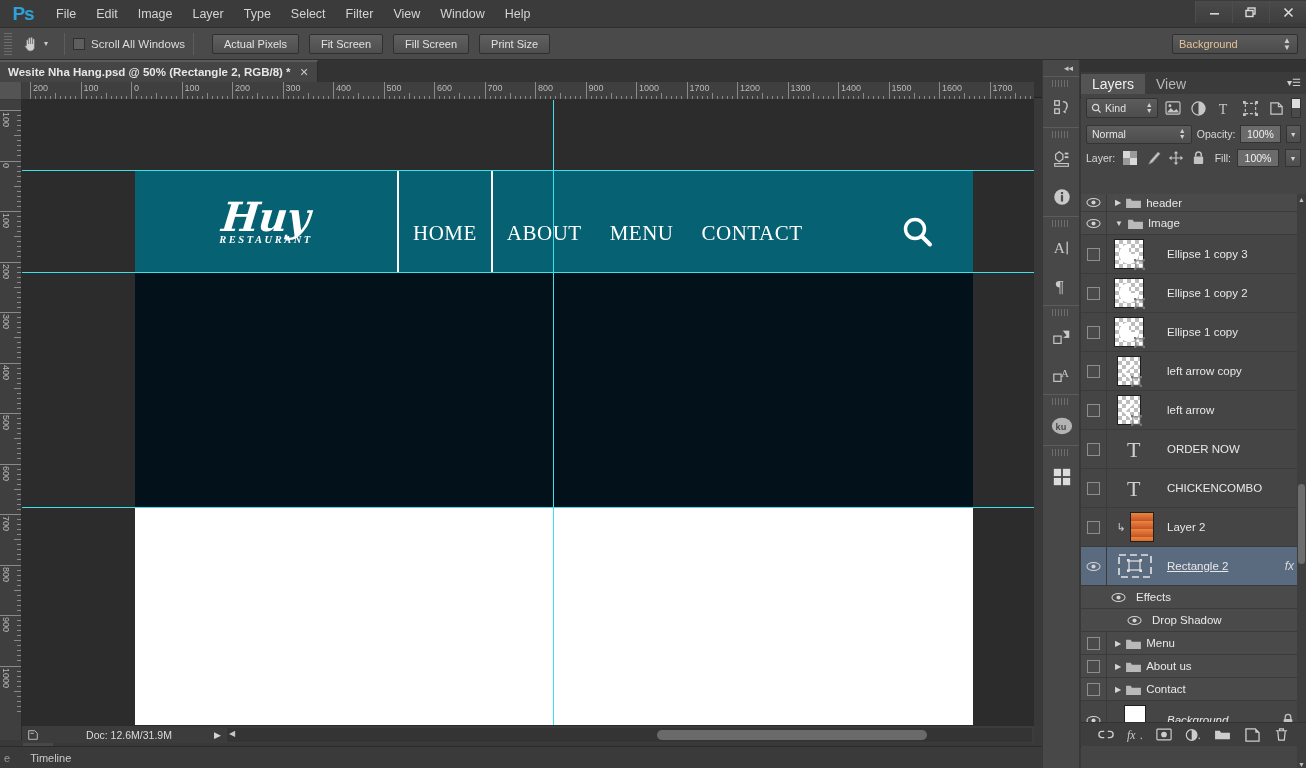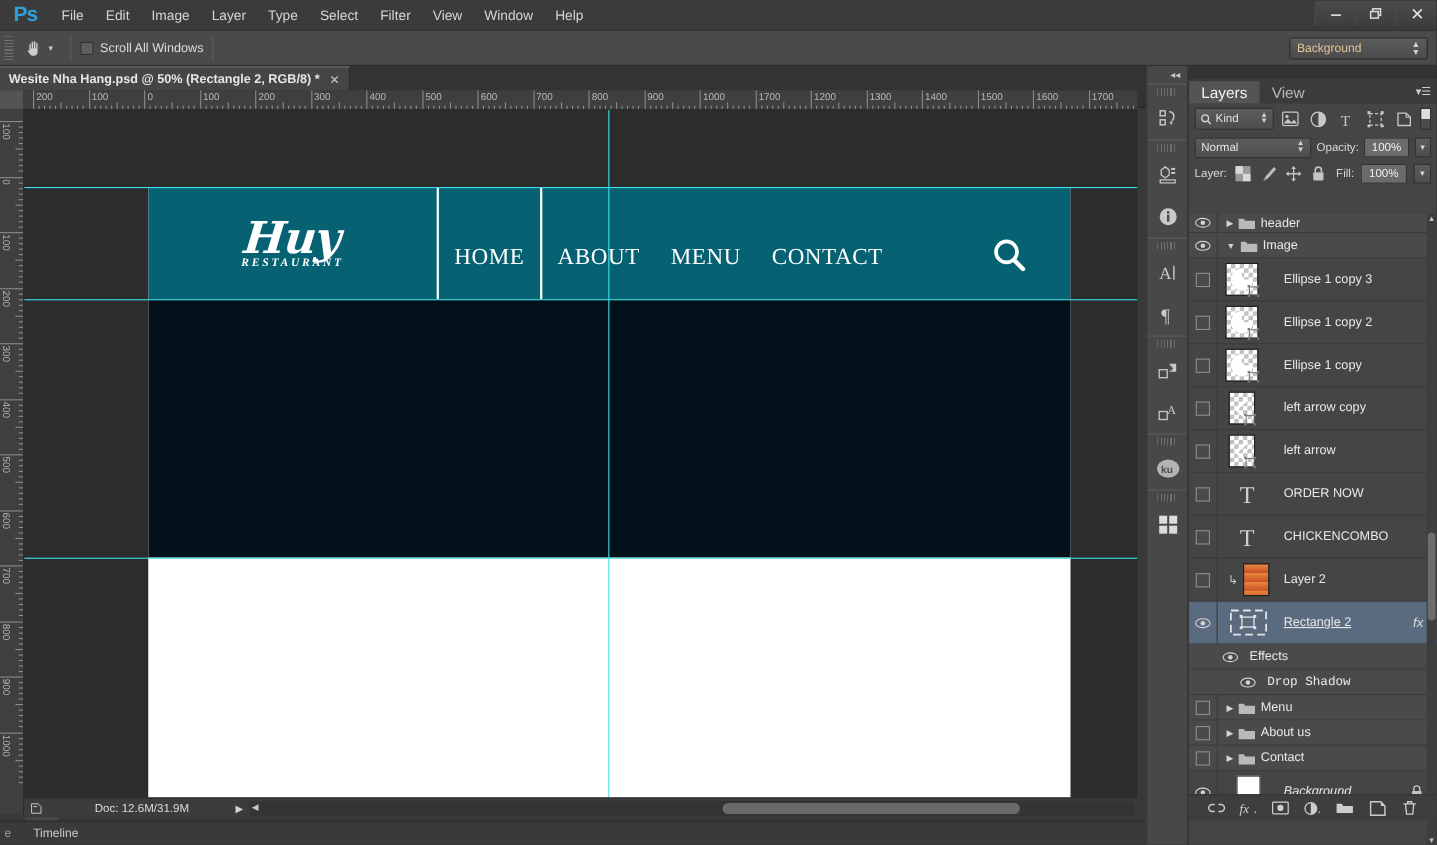--- a/index.html
+++ b/index.html
@@ -295,20 +295,26 @@
           <path d="M5 12V6.5a1.1 1.1 0 0 1 2.2 0V10V4.2a1.1 1.1 0 0 1 2.2 0V10V3.6a1.1 1.1 0 0 1 2.2 0V10V5.4a1.1 1.1 0 0 1 2.2 0v8.1c0 2.6-1.8 4.3-4.3 4.3-2.3 0-3.3-1-4.3-2.6L3.6 13c-.5-.8.6-1.8 1.4-1z" fill="#cfcfcf" stroke="#6a6a6a" stroke-width=".7"></path>
         </svg>
     </div>
     <div class="opt-caret">▾</div>
     <div class="vsep"></div>
     <div style="display:flex;align-items:center">
       <span class="chk"></span>
       <span class="opt-label">Scroll All Windows</span>
     </div>
     <div class="vsep"></div>
+    <div id="optbtns" style="display:flex;align-items:center">
+        <div class="opt-btn">Actual Pixels</div>
+        <div class="opt-btn">Fit Screen</div>
+        <div class="opt-btn">Fill Screen</div>
+        <div class="opt-btn">Print Size</div>
+      </div>
     <div class="workspace-sel">
       <span>Background</span>
       <span class="spin">▲<br>▼</span>
     </div>
   </div>
 
   <div class="tabbar">
     <div class="doctab">
       <span>Wesite Nha Hang.psd @ 50% (Rectangle 2, RGB/8) *</span>
       <span class="tab-close">✕</span>
@@ -1286,21 +1292,21 @@
           <div class="lrow fx">
             <div class="eye-cell" style="border-right: none; width: 0px;"></div>
             <div style="display: flex; align-items: center; flex: 1 1 0%; height: 100%; overflow: hidden;">
               <span style="width: 46px;"></span>
               <span style="margin-right: 6px;">
                 <svg width="15" height="11" viewBox="0 0 16 11">
                   <ellipse cx="8" cy="5.5" rx="7" ry="4.3" fill="none" stroke="#d2d2d2" stroke-width="1.1"></ellipse>
                   <circle cx="8" cy="5.5" r="2.2" fill="#d2d2d2"></circle>
                 </svg>
               </span>
-              <span class="lname" style="flex: unset; font-family: Liberation Mono, monospace;">Drop Shadow</span>
+              <span class="lname" style="flex: unset;">Drop Shadow</span>
             </div>
           </div>
           <div class="lrow group">
             <div class="eye-cell">
               <span class="eye-box"></span>
             </div>
             <div style="display: flex; align-items: center; flex: 1 1 0%; height: 100%; overflow: hidden;">
               <span class="grp-caret">▶</span>
               <span>
                 <svg width="17" height="13" viewBox="0 0 18 14">

